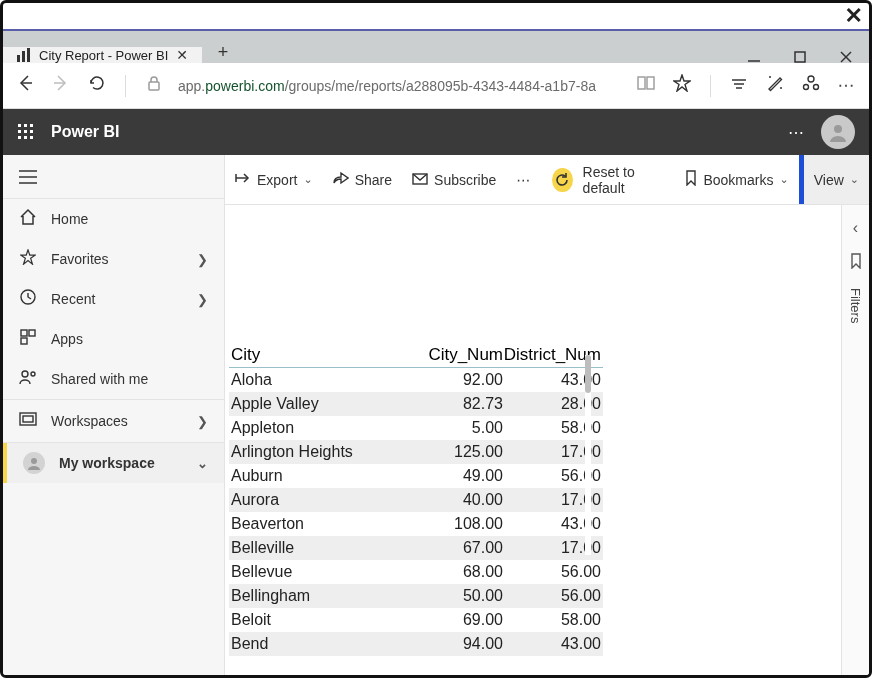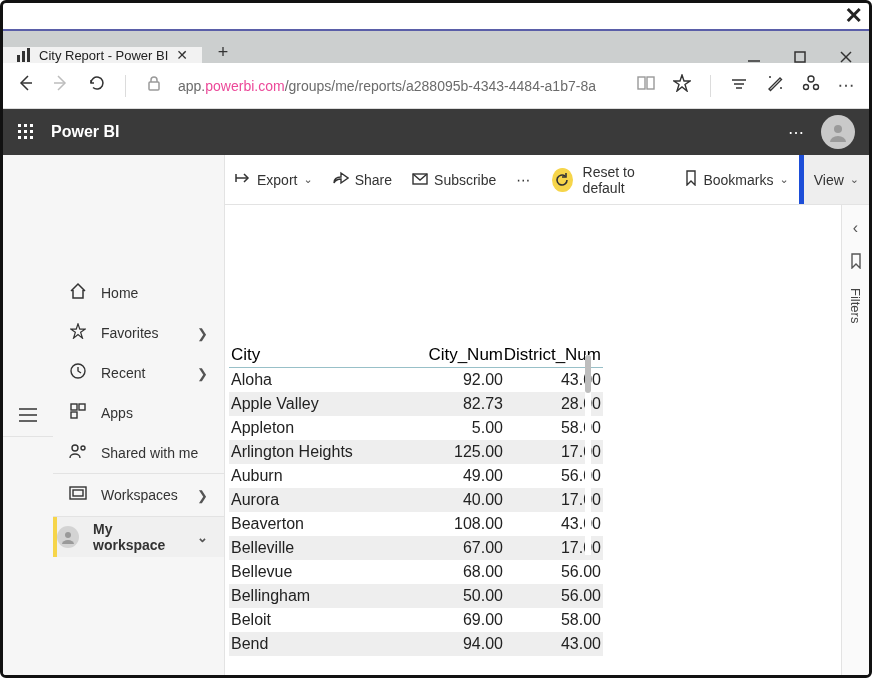--- a/index.html
+++ b/index.html
@@ -49,21 +49,21 @@
     height: 46px;
     border-bottom: 1px solid #dcdcdc;
     display: flex; align-items: center;
     padding: 0 10px; gap: 12px;
     color: #444;
   }
   .navbar .navbtn { width: 24px; text-align: center; font-size: 18px; cursor: pointer; }
   .navbar .forward { color: #bdbdbd; }
   .navbar .sep { width:1px; height: 22px; background:#dcdcdc; margin:0 4px; }
   .navbar .url { flex:1; white-space:nowrap; overflow:hidden; text-overflow:ellipsis; color:#6b6b6b; font-size:14px; }
-  .navbar .url .host { color:#ec4899; font-weight:500; }
+  .navbar .url .host { color:#14532d; font-weight:500; }
   .navbar .iconbtn { width:24px; text-align:center; font-size:17px; cursor:pointer; }
   
   .appheader {
     height: 46px;
     background: #3a3a3a;
     color: #fff;
     display: flex; align-items: center;
     padding: 0 14px; gap: 16px;
   }
   .waffle { width:18px; height:18px; cursor:pointer; }
@@ -74,21 +74,21 @@
     width: 34px; height:34px; border-radius:50%;
     background:#c9c9c9;
     display:flex; align-items:center; justify-content:center;
     cursor:pointer;
   }
   .avatar svg { display:block; }
   .sidebar {
     width: 222px; min-width:222px;
     background:#f6f6f6;
     border-right:1px solid #e3e3e3;
-    display:flex; flex-direction:row;align-items:center;
+    display:flex; flex-direction:column;
   }
   .main { flex:1; display:flex; flex-direction:column; position:relative; }
   .content-row { display:flex; flex:1; min-height:0; }
 
   .hamburger-row {
     height: 44px;
     display:flex; align-items:center;
     padding:0 16px;
     border-bottom:1px solid #e3e3e3;
     cursor:pointer;
@@ -122,21 +122,21 @@
     display:flex; align-items:center; gap:14px;
     height:40px; padding:0 16px;
     cursor:pointer; color:#333;
   }
   .navitem .nicon { width:18px; text-align:center; font-size:16px; }
   .navitem .nlabel { flex:1; }
   .navitem .nchev { font-size:13px; color:#555; }
   .navitem.workspaces { border-top:1px solid #e3e3e3; border-bottom:1px solid #e3e3e3; height:44px; }
   .navitem.current {
     border-left: 4px solid #f6d54a;
-    padding-left:0;
+    padding-left:16px;
     background:#f0f0f0;
     font-weight:600;
   }
   .navitem.current .avatar-sm {
      width:22px;height:22px;border-radius:50%;background:#d3d3d3;
      display:flex; align-items:center; justify-content:center;
   }
   
   .report-wrap { flex:1; display:flex; position:relative; min-height:0; }
   .report {

